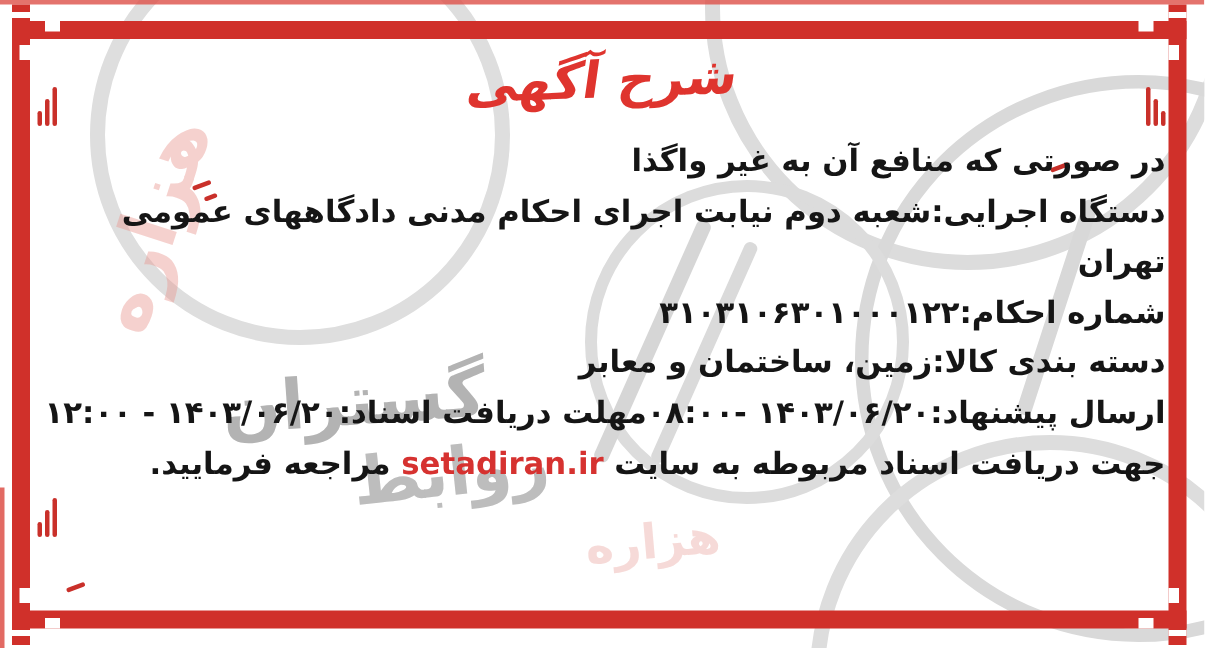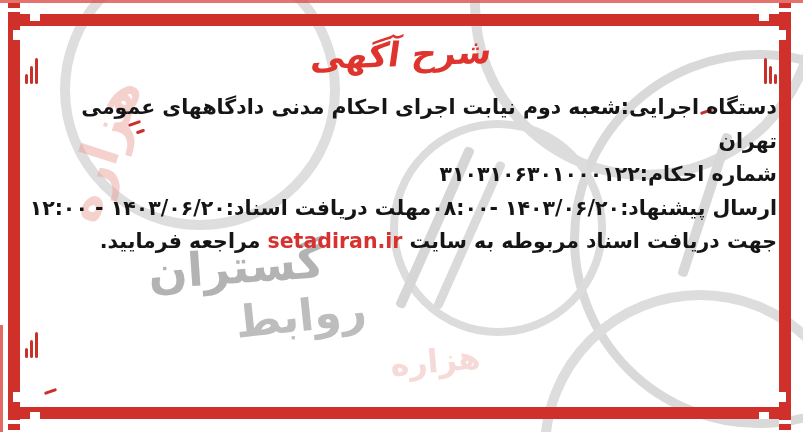--- a/index.html
+++ b/index.html
@@ -83,21 +83,23 @@
   <div class="tick" style="left:25px;top:348px;height:10px;"></div>
   <div class="tick" style="left:30px;top:340px;height:18px;"></div>
   <div class="tick" style="left:35px;top:332px;height:26px;"></div>
   <div class="dash" style="left:44px;top:390px;"></div>
 
   <div class="title-wrap">
     <span>شرح آگهی</span>
   </div>
 
   <div class="body-text" dir="rtl">
+    <div>در صورتی که منافع آن به غیر واگذا</div>
     <div>دستگاه اجرایی:شعبه دوم نیابت اجرای احکام مدنی دادگاههای عمومی تهران</div>
     <div>شماره احکام:۳۱۰۳۱۰۶۳۰۱۰۰۰۱۲۲</div>
+    <div>دسته بندی کالا:زمین، ساختمان و معابر</div>
     <div>ارسال پیشنهاد:۱۴۰۳/۰۶/۲۰ -۰۸:۰۰مهلت دریافت اسناد:۱۴۰۳/۰۶/۲۰ - ۱۲:۰۰</div>
     <div>
       <span>جهت دریافت اسناد مربوطه به سایت </span><span class="site-link">setadiran.ir</span><span> مراجعه فرمایید.</span>
     </div>
   </div>
 
 </div>
 
 </body></html>

